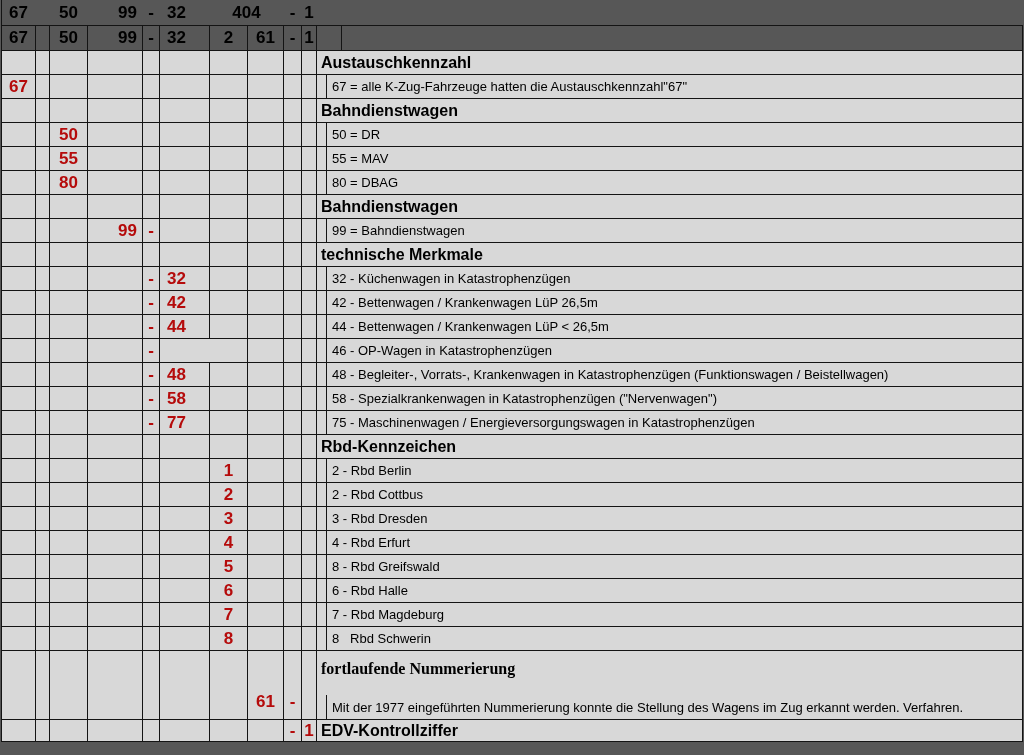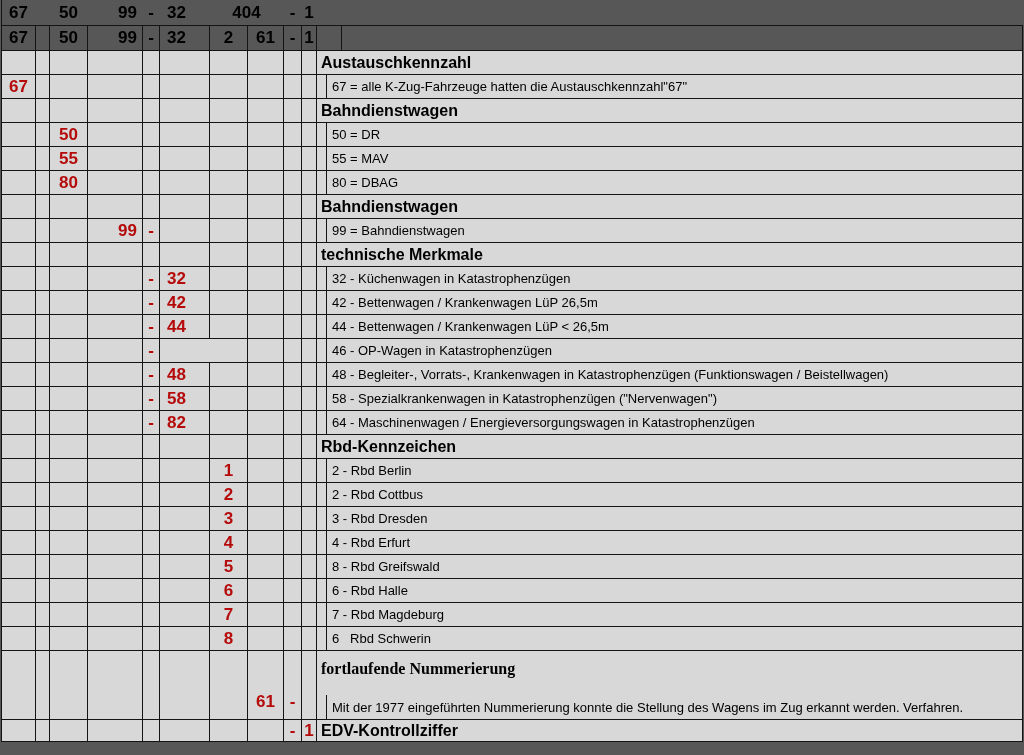--- a/index.html
+++ b/index.html
@@ -307,28 +307,28 @@
           <div class="indent"></div>
           <div class="txt">58 - Spezialkrankenwagen in Katastrophenzügen ("Nervenwagen")</div>
         </div>
       </div>
       <div class="row">
         <div class="c red" style="width: 34px;"></div>
         <div class="c red" style="width: 14px;"></div>
         <div class="c red" style="width: 38px;"></div>
         <div class="c red right" style="width: 55px;"></div>
         <div class="c red" style="width: 17px;">-</div>
-        <div class="c red left" style="width: 50px;">82</div>
-        <div class="c red" style="width: 38px;"></div>
-        <div class="c red" style="width: 36px;"></div>
-        <div class="c red" style="width: 18px;"></div>
-        <div class="c red" style="width: 15px;"></div>
-        <div class="desc">
-          <div class="indent"></div>
-          <div class="txt">64 - Maschinenwagen / Energieversorgungswagen in Katastrophenzügen</div>
+        <div class="c red left" style="width: 50px;">77</div>
+        <div class="c red" style="width: 38px;"></div>
+        <div class="c red" style="width: 36px;"></div>
+        <div class="c red" style="width: 18px;"></div>
+        <div class="c red" style="width: 15px;"></div>
+        <div class="desc">
+          <div class="indent"></div>
+          <div class="txt">75 - Maschinenwagen / Energieversorgungswagen in Katastrophenzügen</div>
         </div>
       </div>
       <div class="row">
         <div class="c red" style="width: 34px;"></div>
         <div class="c red" style="width: 14px;"></div>
         <div class="c red" style="width: 38px;"></div>
         <div class="c red right" style="width: 55px;"></div>
         <div class="c red" style="width: 17px;"></div>
         <div class="c red left" style="width: 50px;"></div>
         <div class="c red" style="width: 38px;"></div>
@@ -457,21 +457,21 @@
         <div class="c red" style="width: 38px;"></div>
         <div class="c red right" style="width: 55px;"></div>
         <div class="c red" style="width: 17px;"></div>
         <div class="c red left" style="width: 50px;"></div>
         <div class="c red" style="width: 38px;">8</div>
         <div class="c red" style="width: 36px;"></div>
         <div class="c red" style="width: 18px;"></div>
         <div class="c red" style="width: 15px;"></div>
         <div class="desc">
           <div class="indent"></div>
-          <div class="txt">6   Rbd Schwerin</div>
+          <div class="txt">8   Rbd Schwerin</div>
         </div>
       </div>
       <div class="row tall">
         <div class="c red bot" style="width: 34px;"></div>
         <div class="c red bot" style="width: 14px;"></div>
         <div class="c red bot" style="width: 38px;"></div>
         <div class="c red right bot" style="width: 55px;"></div>
         <div class="c red bot" style="width: 17px;"></div>
         <div class="c red left bot" style="width: 50px;"></div>
         <div class="c red bot" style="width: 38px;"></div>

